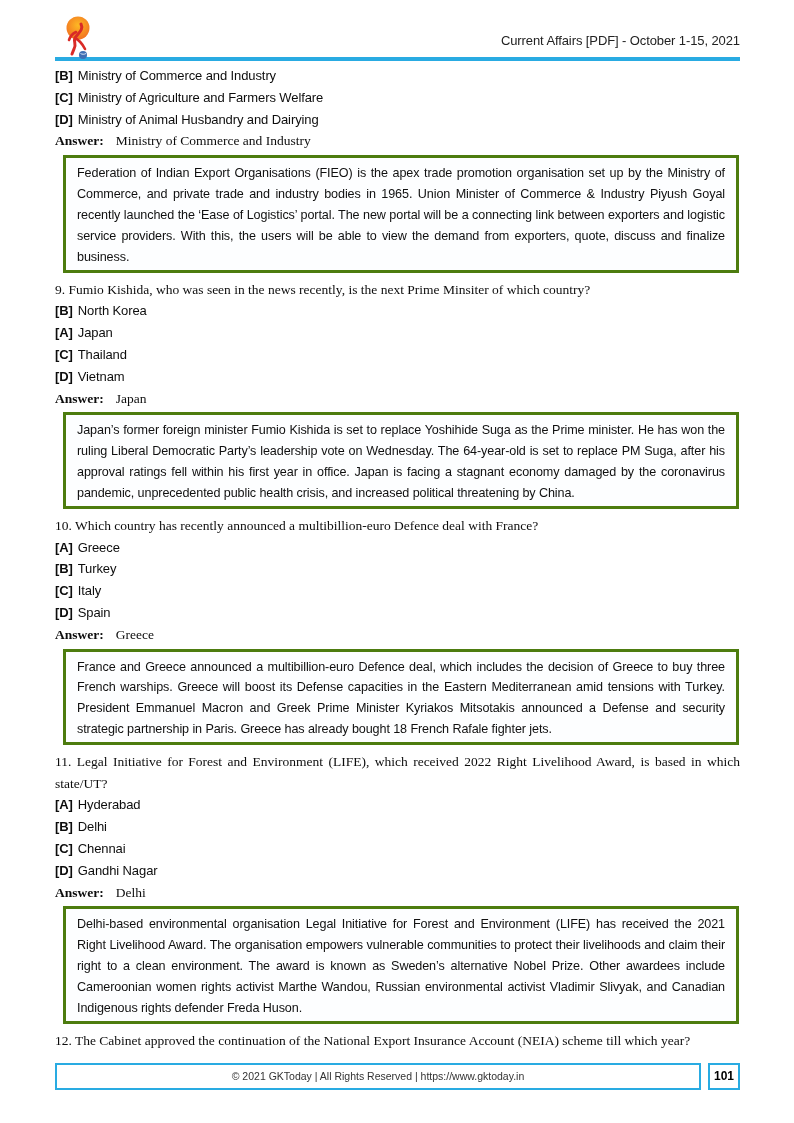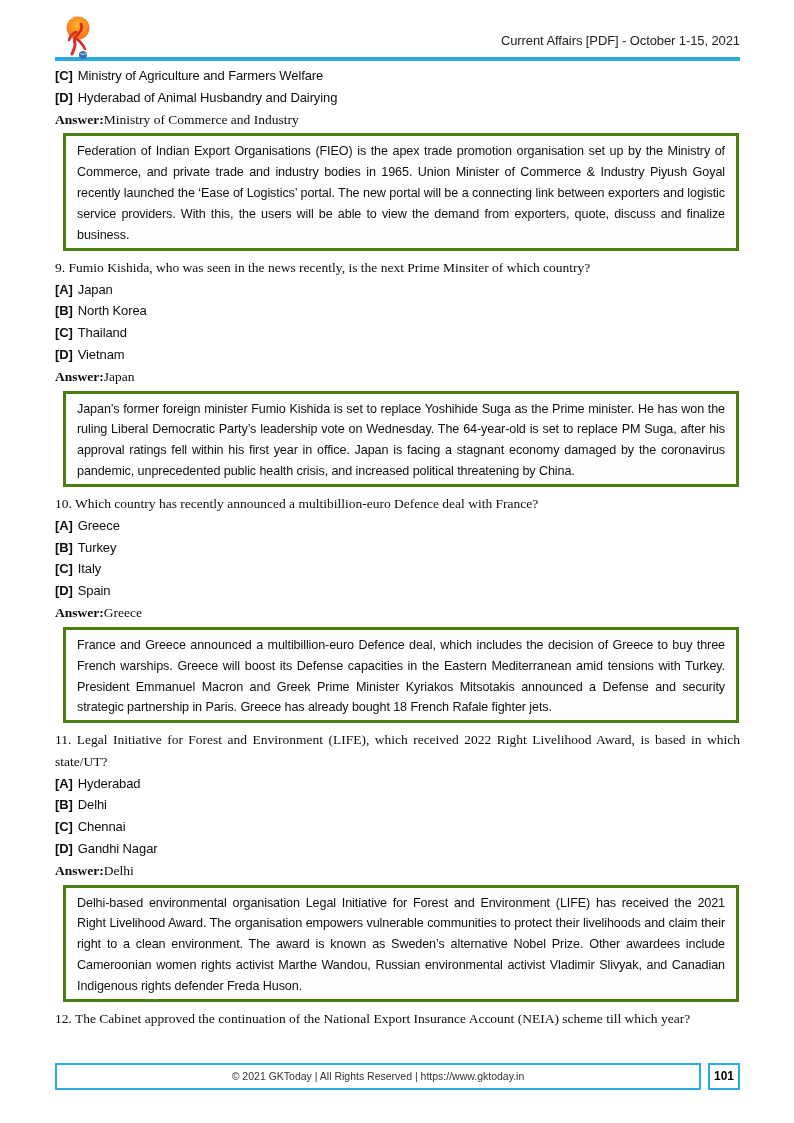--- a/index.html
+++ b/index.html
@@ -10,21 +10,21 @@
   header { position:relative; height:61px; border-bottom:4px solid #29ABE2; }
   .logo { position:absolute; left:5px; top:15px; }
   .header-title { position:absolute; right:0; bottom:9px; font:13px/15px "Liberation Sans", sans-serif; color:#222; letter-spacing:-0.1px; }
 
   
   main { padding-top:4px; }
   .opt { font:13px/21.8px "Liberation Sans", sans-serif; letter-spacing:-0.1px; color:#0d0d0d; }
   .opt .letter { font-weight:bold; margin-right:5px; }
   .question { font:13.5px/21.6px "Liberation Serif", serif; text-align:justify; color:#0d0d0d; margin-top:6px; }
   .answer { font:13.5px/21.8px "Liberation Serif", serif; color:#0d0d0d; }
-  .answer .label { font-weight:bold; margin-right:0; }
+  .answer .label { font-weight:bold; margin-right:12px; }
   .expl { border:3px solid #4d7c0f; background:#FDFEFF; margin:3px 1px 6px 8px; padding:5px 11px 2px 11px;
           font:12.6px/20.9px "Liberation Sans", sans-serif; letter-spacing:-0.1px; text-align:justify; color:#101010; }
 
   
   footer { position:absolute; left:55px; right:54px; top:1063px; display:flex; gap:7px; }
   .foot-box { flex:1; border:2px solid #29ABE2; text-align:center; font:10.5px/23px "Liberation Sans", sans-serif; color:#333; }
   .foot-page { width:32px; border:2px solid #29ABE2; text-align:center; font:bold 12px/23px "Liberation Sans", sans-serif; color:#000; }
 </style>
 </head>
 <body>
@@ -44,28 +44,29 @@
       <path d="M15 23 C19 25 22 28 25 34" stroke="#D92B27" stroke-width="2.6" fill="none" stroke-linecap="round"></path>
       <path d="M16 17 C12 19 10 22 9 25" stroke="#D92B27" stroke-width="2.6" fill="none" stroke-linecap="round"></path>
       <circle cx="23" cy="40" r="4" fill="#3E6FB5"></circle>
       <path d="M20.5 38.5 C22 39.5 24.5 39.5 26 38.5" stroke="#ffffff" stroke-width="0.8" fill="none"></path>
     </svg>
     <div class="header-title">Current Affairs [PDF] - October 1-15, 2021</div>
   </header>
 
   <main>
 
+    <div class="opt"><span class="letter">[B]</span><span>Ministry of Commerce and Industry</span></div>
     <div class="opt"><span class="letter">[C]</span><span>Ministry of Agriculture and Farmers Welfare</span></div>
-    <div class="opt"><span class="letter">[D]</span><span>Hyderabad of Animal Husbandry and Dairying</span></div>
+    <div class="opt"><span class="letter">[D]</span><span>Ministry of Animal Husbandry and Dairying</span></div>
     <div class="answer"><span class="label">Answer:</span><span>Ministry of Commerce and Industry</span></div>
     <div class="expl">Federation of Indian Export Organisations (FIEO) is the apex trade promotion organisation set up by the Ministry of Commerce, and private trade and industry bodies in 1965. Union Minister of Commerce &amp; Industry Piyush Goyal recently launched the ‘Ease of Logistics’ portal. The new portal will be a connecting link between exporters and logistic service providers. With this, the users will be able to view the demand from exporters, quote, discuss and finalize business.</div>
 
     <div class="question">9. Fumio Kishida, who was seen in the news recently, is the next Prime Minsiter of which country?</div>
+    <div class="opt"><span class="letter">[B]</span><span>North Korea</span></div>
     <div class="opt"><span class="letter">[A]</span><span>Japan</span></div>
-    <div class="opt"><span class="letter">[B]</span><span>North Korea</span></div>
     <div class="opt"><span class="letter">[C]</span><span>Thailand</span></div>
     <div class="opt"><span class="letter">[D]</span><span>Vietnam</span></div>
     <div class="answer"><span class="label">Answer:</span><span>Japan</span></div>
     <div class="expl">Japan’s former foreign minister Fumio Kishida is set to replace Yoshihide Suga as the Prime minister. He has won the ruling Liberal Democratic Party’s leadership vote on Wednesday. The 64-year-old is set to replace PM Suga, after his approval ratings fell within his first year in office. Japan is facing a stagnant economy damaged by the coronavirus pandemic, unprecedented public health crisis, and increased political threatening by China.</div>
 
     <div class="question">10. Which country has recently announced a multibillion-euro Defence deal with France?</div>
     <div class="opt"><span class="letter">[A]</span><span>Greece</span></div>
     <div class="opt"><span class="letter">[B]</span><span>Turkey</span></div>
     <div class="opt"><span class="letter">[C]</span><span>Italy</span></div>
     <div class="opt"><span class="letter">[D]</span><span>Spain</span></div>

